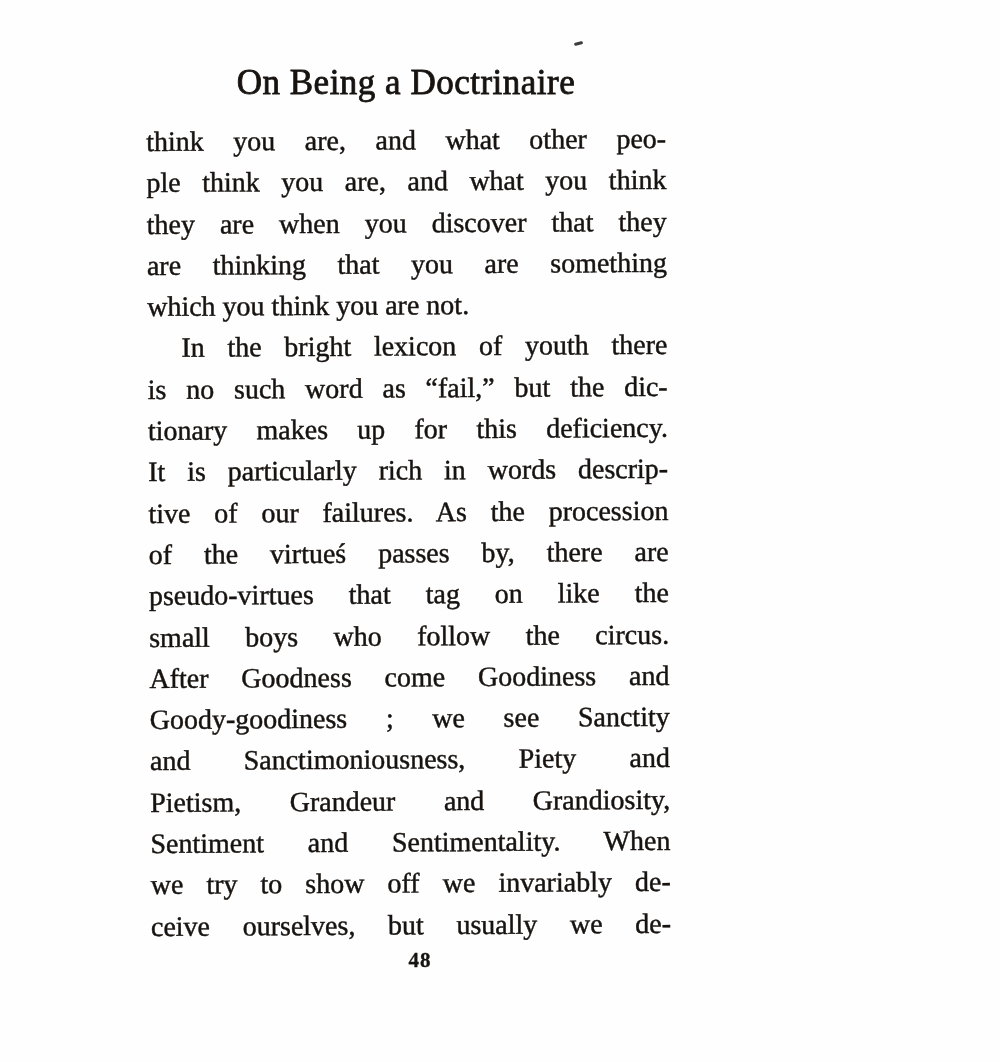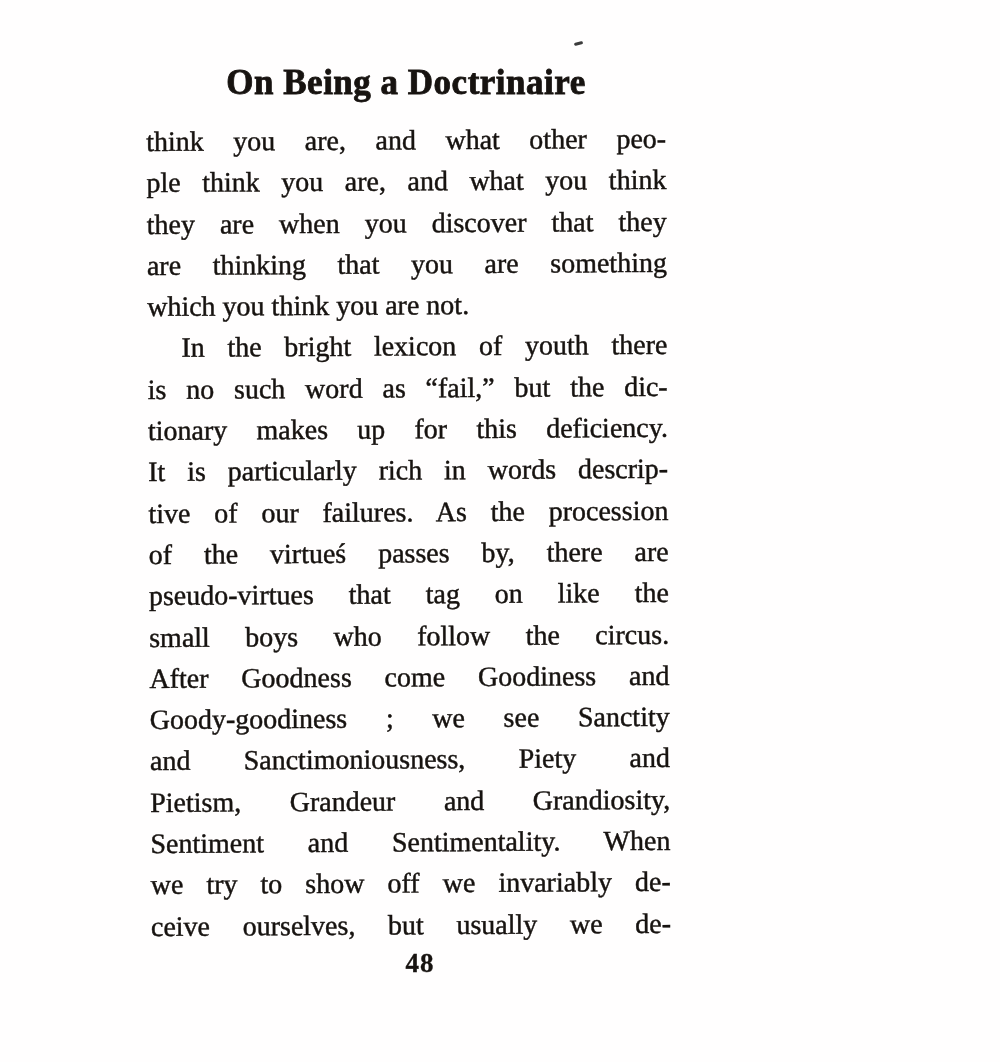--- a/index.html
+++ b/index.html
@@ -32,21 +32,21 @@
   
   .chapter-title {
     position: absolute;
     left: 146px;
     top: 62px;
     width: 520px;
     margin: 0;
     text-align: center;
     font-size: 35px;
     line-height: 42px;
-    font-weight: 700;
+    font-weight: 400;
     letter-spacing: 0.5px;
     -webkit-text-stroke: 0.8px #171310;
   }
   .text-block {
     position: absolute;
     left: 146px;
     top: 121px;
     width: 520px;
     font-size: 28px;
     line-height: 41.3px;
@@ -61,21 +61,21 @@
     text-align-last: justify;
   }
   .line.para-end { text-align-last: left; }
   .line.indent { text-indent: 34px; }
   .folio {
     position: absolute;
     left: 146px;
     top: 948px;
     width: 548px;
     text-align: center;
-    font-size: 27px;
+    font-size: 21px;
     font-weight: 700;
     letter-spacing: 1px;
     -webkit-text-stroke: 0.3px #171310;
   }
 </style>
 </head>
 <body>
 
 <div class="scan-page">
 

